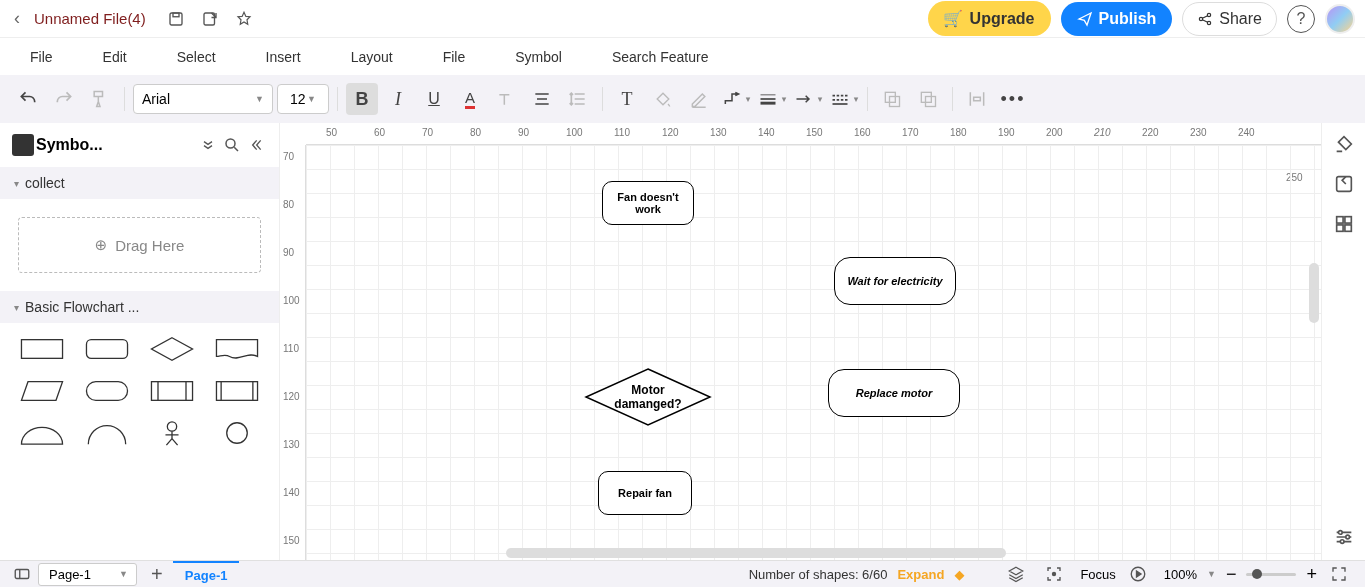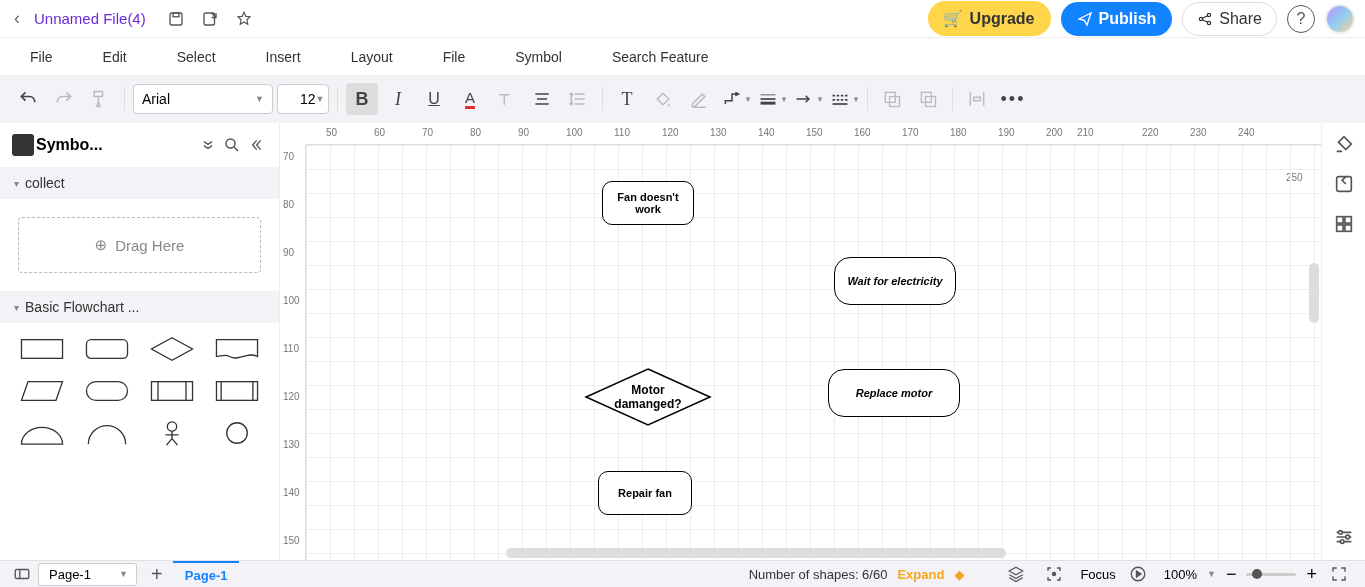--- a/index.html
+++ b/index.html
@@ -1,35 +1,35 @@
 <!DOCTYPE html>
 <html><head>
 <meta charset="utf-8">
 <style>
 * { box-sizing: border-box; margin: 0; padding: 0; font-family: -apple-system, BlinkMacSystemFont, "Segoe UI", Arial, sans-serif; }
 html, body { width: 1365px; height: 587px; overflow: hidden; background: #fff; }
 .titlebar { height: 38px; display: flex; align-items: center; padding: 0 10px; gap: 10px; border-bottom: 1px solid #eee; }
 .titlebar .back { font-size: 18px; color: #666; cursor: pointer; padding: 4px; }
-.titlebar .filename { font-size: 15px; color: #6d28d9; margin-right: 8px; }
+.titlebar .filename { font-size: 15px; color: #7f1d1d; margin-right: 8px; }
 .titlebar .tb-icon { width: 24px; height: 24px; display: flex; align-items: center; justify-content: center; color: #555; cursor: pointer; }
 .titlebar .spacer { flex: 1; }
 .titlebar .upgrade { background: #ffd54a; color: #333; font-weight: 600; padding: 8px 16px; border-radius: 20px; display: flex; align-items: center; gap: 6px; cursor: pointer; }
 .titlebar .publish { background: #1283ff; color: #fff; font-weight: 600; padding: 8px 16px; border-radius: 20px; display: flex; align-items: center; gap: 6px; cursor: pointer; }
 .titlebar .share { background: #fff; border: 1px solid #ddd; color: #333; padding: 7px 14px; border-radius: 20px; display: flex; align-items: center; gap: 6px; cursor: pointer; }
 .titlebar .help { width: 28px; height: 28px; border: 1.5px solid #555; border-radius: 50%; display: flex; align-items: center; justify-content: center; color: #555; cursor: pointer; }
 .titlebar .avatar { width: 30px; height: 30px; border-radius: 50%; background: linear-gradient(135deg,#b794f4,#90cdf4,#fbd38d); border: 2px solid #eee; cursor: pointer; }
 .menubar { height: 37px; display: flex; align-items: center; padding: 0 30px; gap: 50px; font-size: 14px; color: #333; }
 .menubar span { cursor: pointer; }
 .toolbar { height: 48px; background: #f3f2f7; display: flex; align-items: center; padding: 0 12px; gap: 4px; }
 .tool-btn { width: 32px; height: 32px; display: flex; align-items: center; justify-content: center; color: #444; cursor: pointer; border-radius: 4px; }
 .tool-btn.active { background: #ddd; }
 .tool-btn.dim { color: #bbb; }
 .tool-sep { width: 1px; height: 24px; background: #ddd; margin: 0 4px; }
 .font-select { width: 140px; height: 30px; border: 1px solid #ccc; border-radius: 4px; display: flex; align-items: center; padding: 0 8px; background: #fff; cursor: pointer; justify-content: space-between; font-size: 14px; }
-.size-select { width: 52px; height: 30px; border: 1px solid #ccc; border-radius: 4px; display: flex; align-items: center; padding: 0 22px; background: #fff; cursor: pointer; justify-content: space-between; font-size: 14px; }
+.size-select { width: 52px; height: 30px; border: 1px solid #ccc; border-radius: 4px; display: flex; align-items: center; padding: 0 12px; background: #fff; cursor: pointer; justify-content: space-between; font-size: 14px; }
 .dd-caret { font-size: 9px; color: #888; }
 .workspace { display: flex; height: 437px; }
 .sidebar { width: 280px; background: #fff; border-right: 1px solid #eee; display: flex; flex-direction: column; }
 .sb-header { height: 44px; display: flex; align-items: center; padding: 0 12px; gap: 2px; }
 .sb-header .ico { width: 22px; height: 22px; background: #333; border-radius: 3px; }
 .sb-header .title { font-weight: 700; font-size: 16px; flex: 1; white-space: nowrap; overflow: hidden; text-overflow: ellipsis; }
 .sb-header .hicon { width: 22px; height: 22px; display: flex; align-items: center; justify-content: center; color: #555; cursor: pointer; }
 .sb-section { padding: 8px 14px; background: #f3f2f7; font-size: 14px; color: #333; cursor: pointer; display:flex; align-items:center; gap:6px; }
 .sb-section .tri { font-size: 10px; color: #888; }
 .drag-zone { margin: 18px; height: 56px; border: 1px dashed #bbb; border-radius: 4px; display: flex; align-items: center; justify-content: center; color: #888; gap: 8px; font-size: 15px; }
@@ -341,21 +341,21 @@
         <div class="tick" style="left: 308px;">110</div>
         <div class="tick" style="left: 356px;">120</div>
         <div class="tick" style="left: 404px;">130</div>
         <div class="tick" style="left: 452px;">140</div>
         <div class="tick" style="left: 500px;">150</div>
         <div class="tick" style="left: 548px;">160</div>
         <div class="tick" style="left: 596px;">170</div>
         <div class="tick" style="left: 644px;">180</div>
         <div class="tick" style="left: 692px;">190</div>
         <div class="tick" style="left: 740px;">200</div>
-        <div class="tick" style="left: 771px;">210</div>
+        <div class="tick" style="left: 788px; font-style: italic;">210</div>
         <div class="tick" style="left: 836px;">220</div>
         <div class="tick" style="left: 884px;">230</div>
         <div class="tick" style="left: 932px;">240</div>
         <div class="tick" style="left: 980px; margin-top: 45px;">250</div>
       </div>
     <div class="ruler-v" id="ruler-v">
         <div class="tick" style="top: 6px;">70</div>
         <div class="tick" style="top: 54px;">80</div>
         <div class="tick" style="top: 102px;">90</div>
         <div class="tick" style="top: 150px;">100</div>

